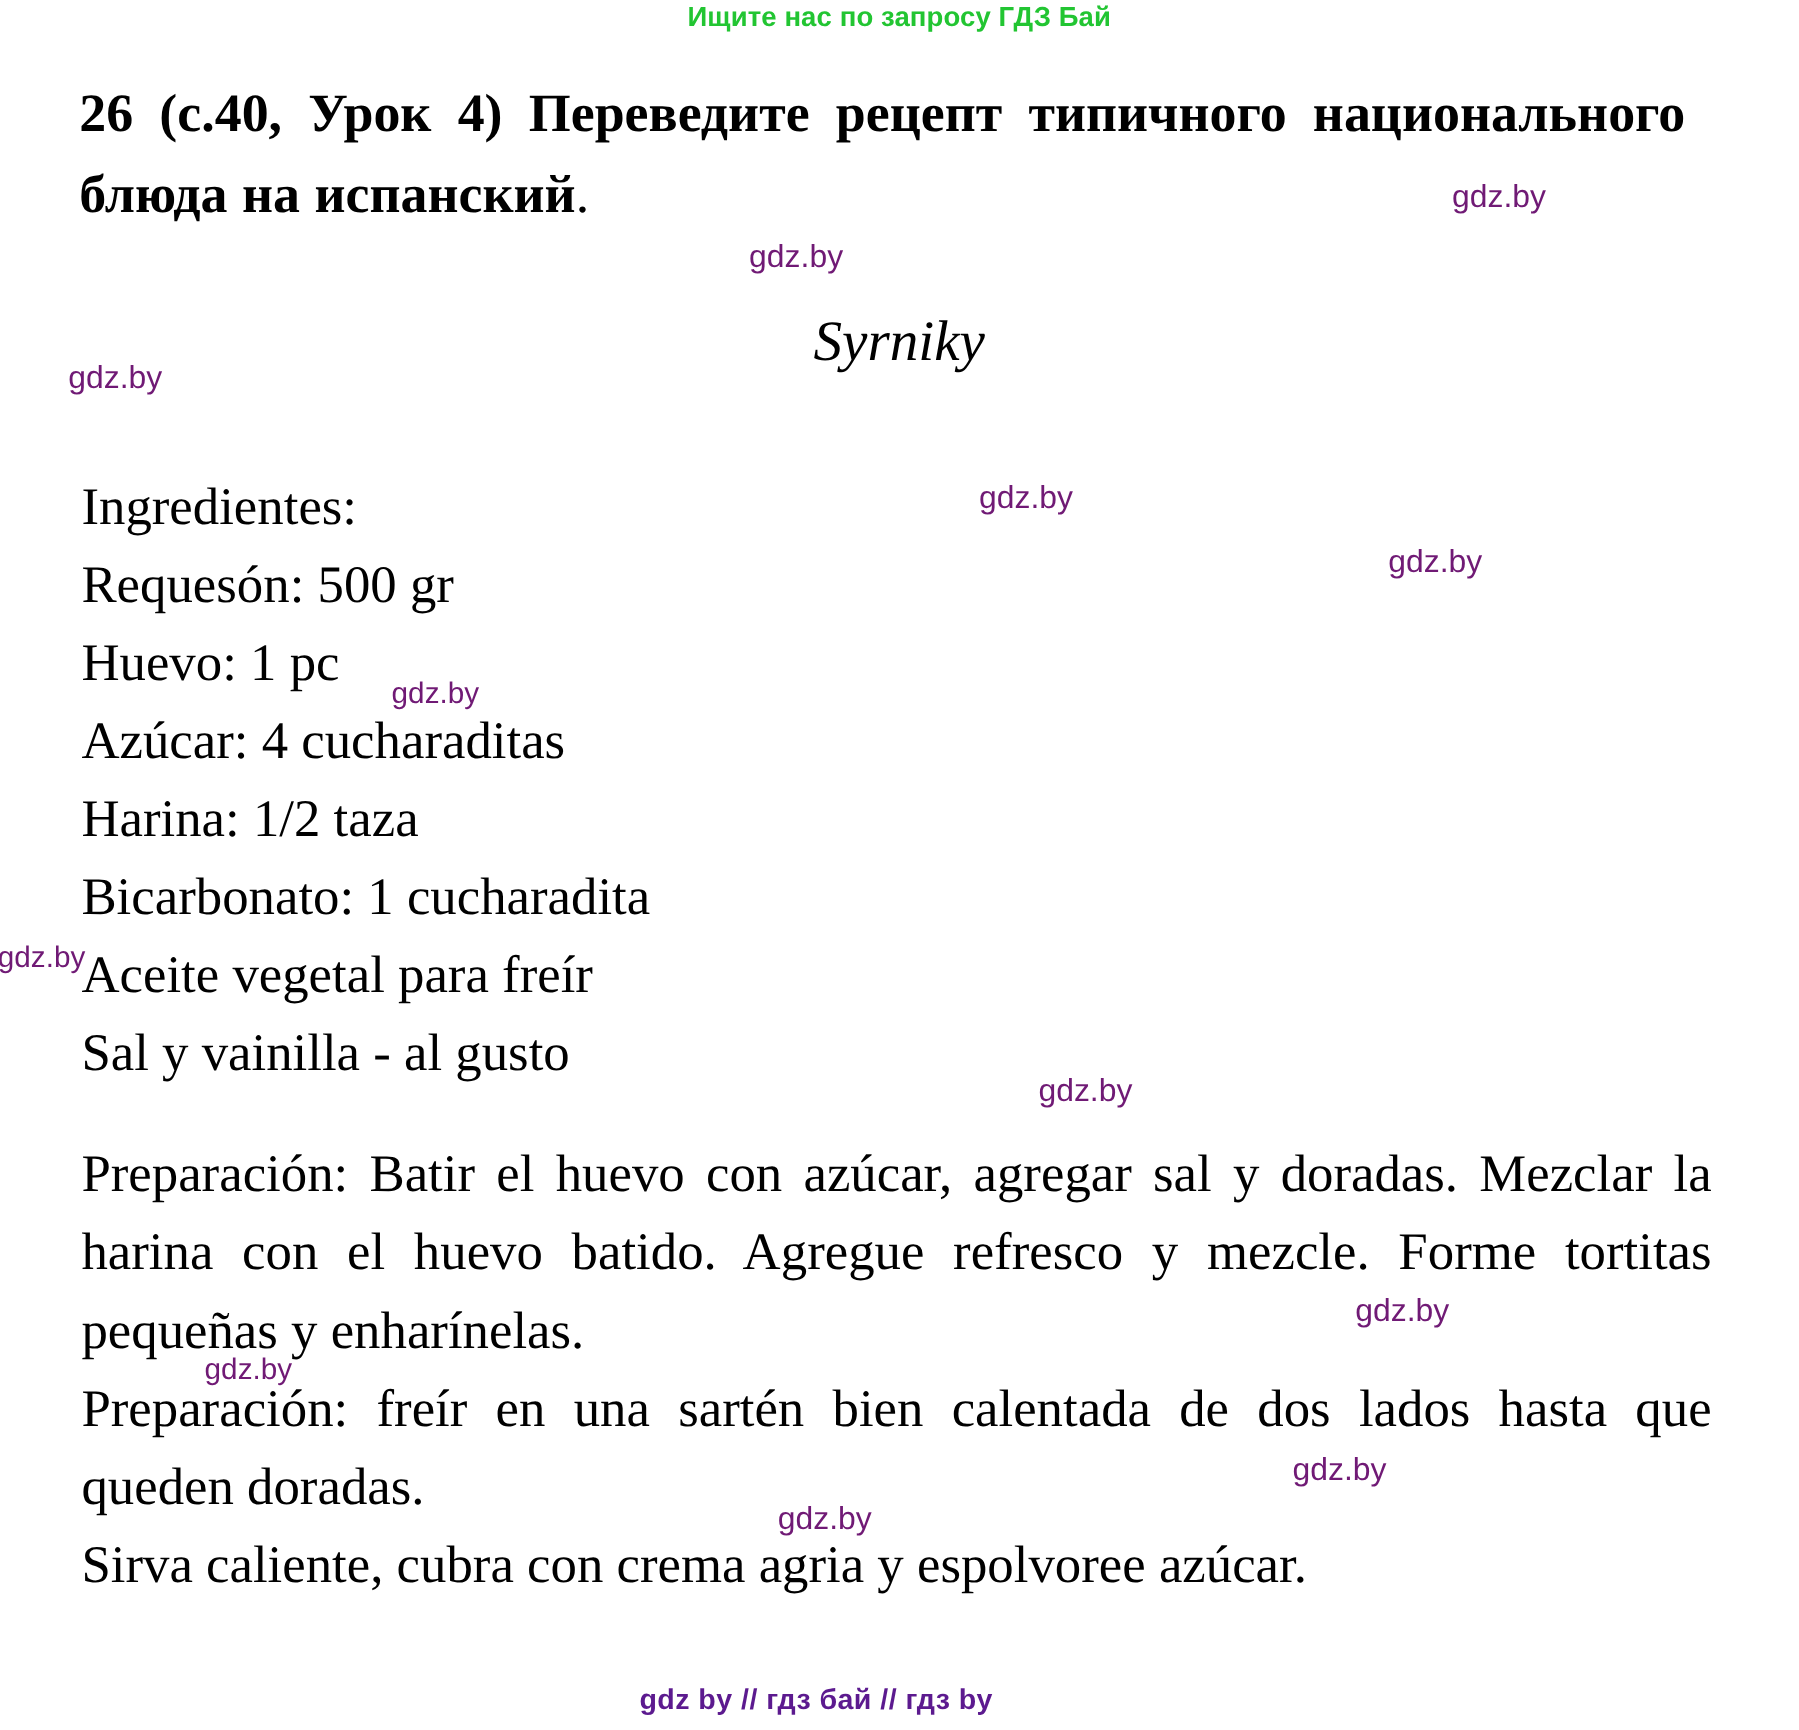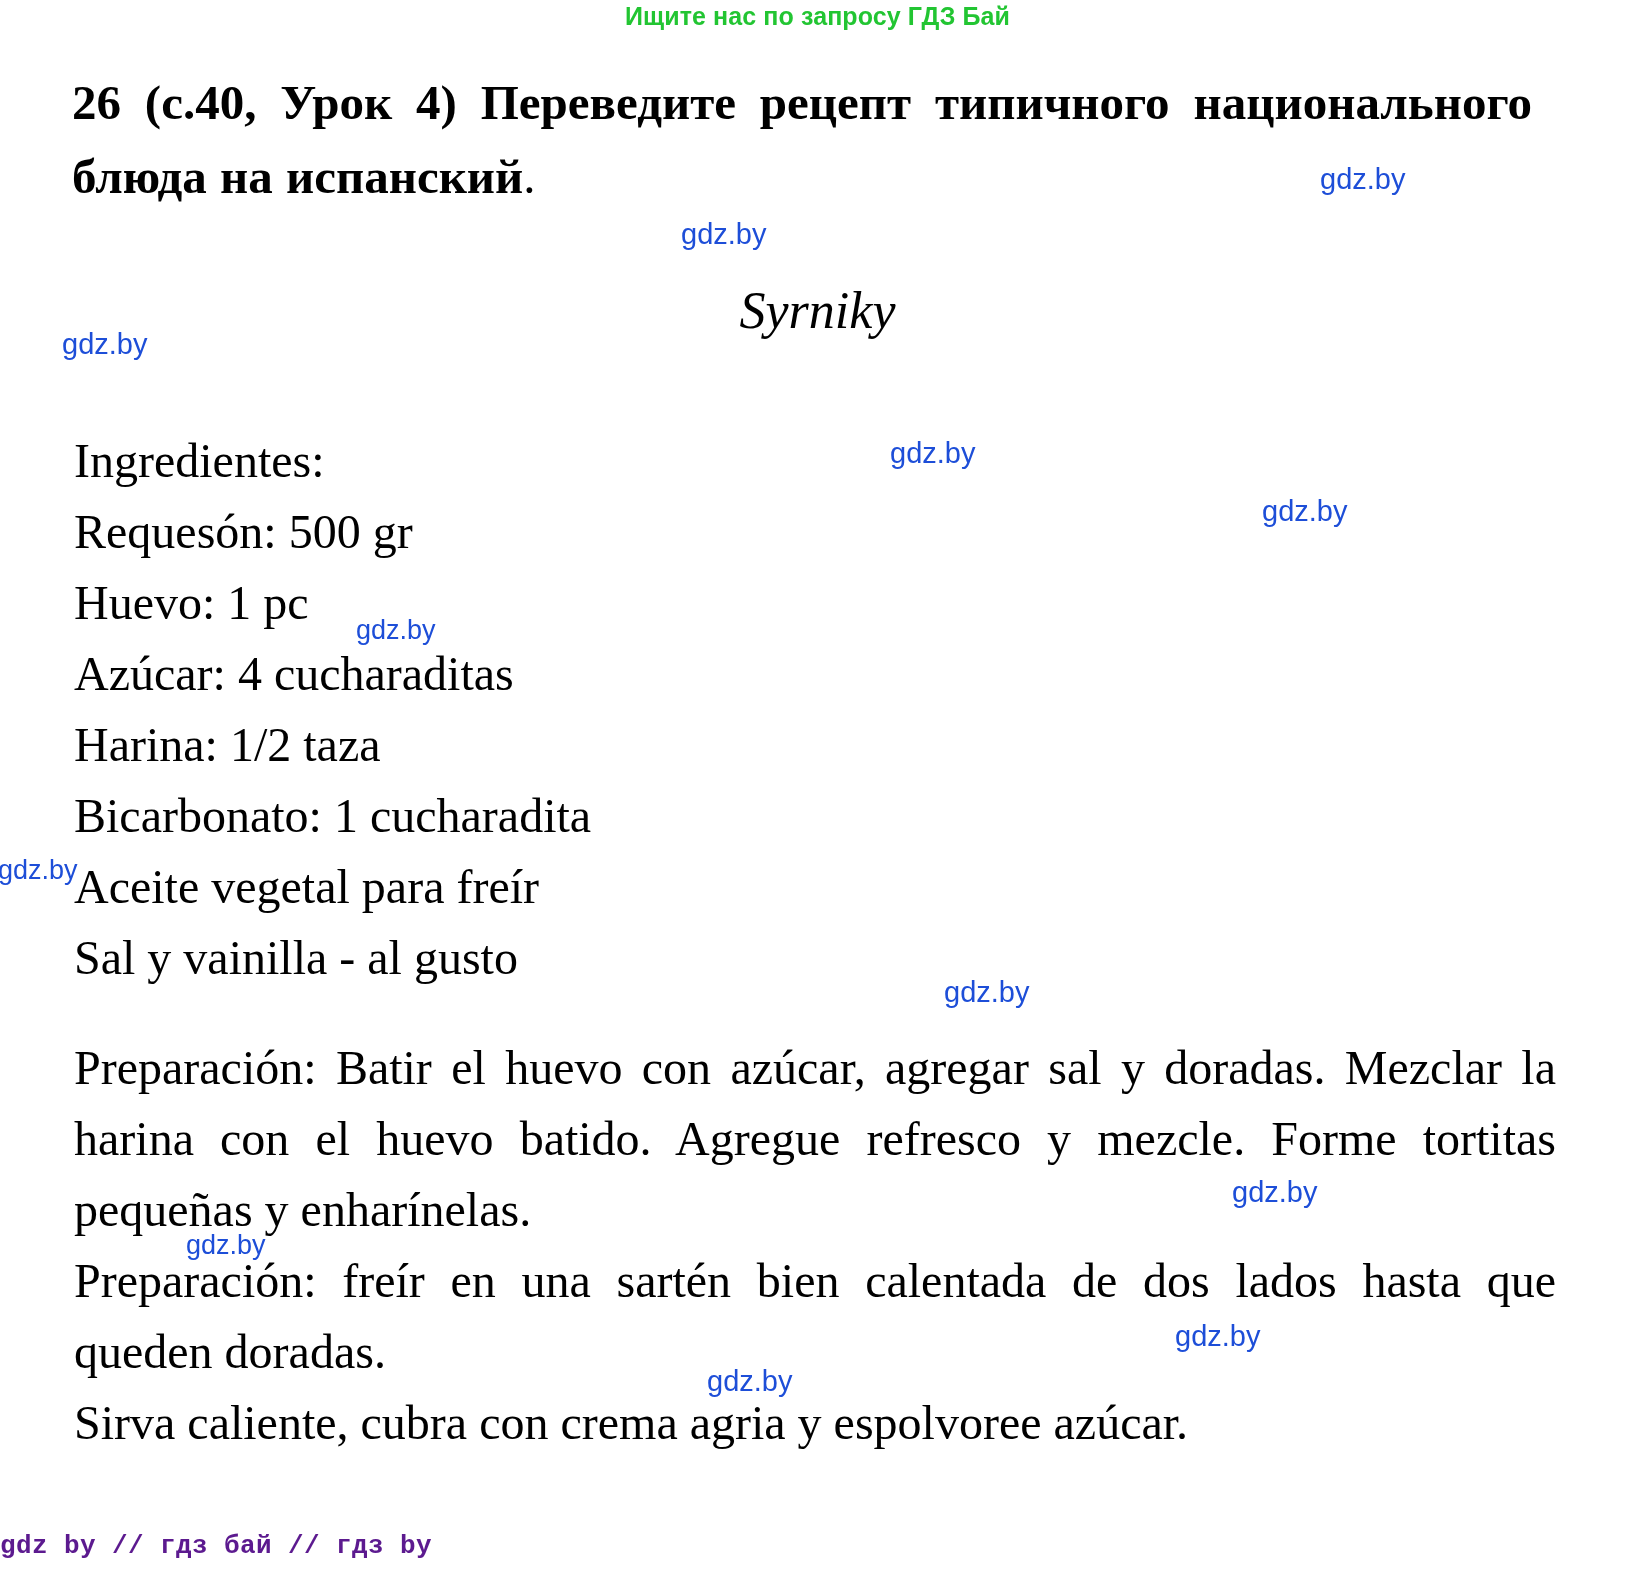--- a/index.html
+++ b/index.html
@@ -91,33 +91,33 @@
     word-spacing: 0px;
   }
   .step-par.single { text-align: left; }
 
   
   .footer-bar {
     position: absolute;
     left: 0;
     bottom: 12px;
     width: 1484px;
-    text-align: left;
-    font-family: Liberation Mono, monospace;
+    text-align: center;
+    font-family: Liberation Sans, sans-serif;
     font-size: 26px;
     font-weight: 700;
     letter-spacing: 0.4px;
     white-space: nowrap;
   }
 
   
   .wm {
     position: absolute;
     font-family: "Liberation Sans", "DejaVu Sans", sans-serif;
-    color: #1d4ed8;
+    color: #701a75;
     white-space: nowrap;
     pointer-events: none;
   }
 </style>
 </head>
 <body>
 
 <div id="page">
 
   <div class="promo-bar" style="color: rgb(34, 197, 50);">Ищите нас по запросу ГДЗ Бай</div>

